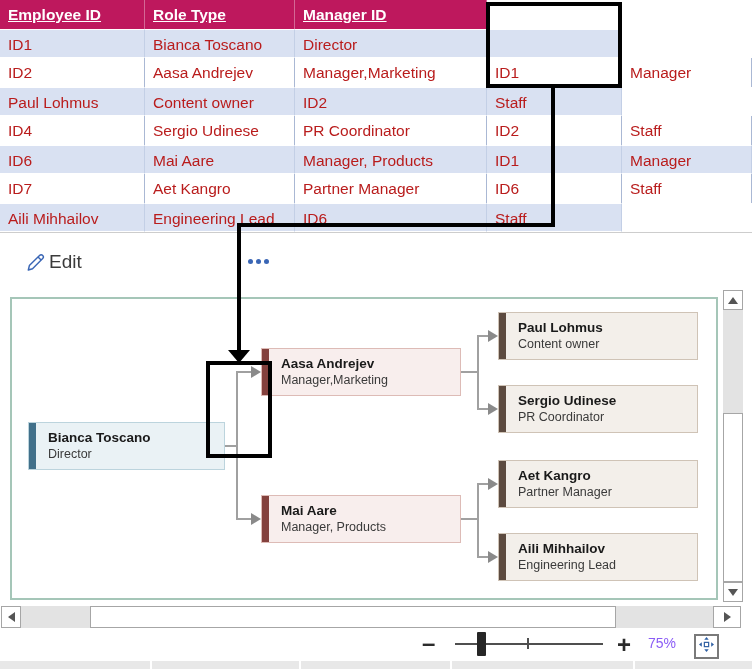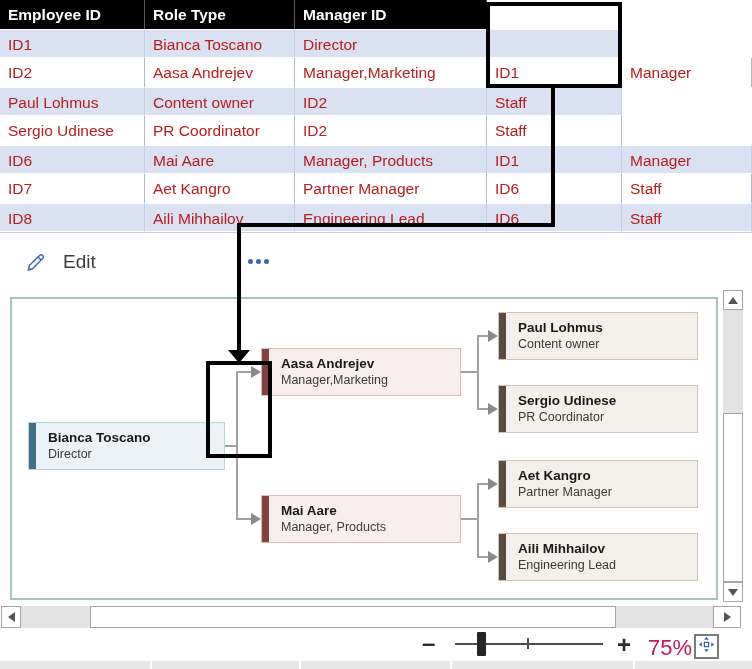--- a/index.html
+++ b/index.html
@@ -4,31 +4,31 @@
 <style>
   html,body{margin:0;padding:0;background:#fff;}
   #app{position:relative;width:752px;height:669px;overflow:hidden;
        font-family:"Liberation Sans",sans-serif;background:#fff;}
 
   
   .xl-table{position:absolute;left:0;top:0;width:752px;}
   .xl-row{display:grid;grid-template-columns:145px 150px 192px 135px 130px;height:29px;}
   .xl-cell{box-sizing:border-box;padding:0 0 0 8px;font-size:15.5px;line-height:29px;
            color:#b91c1c;white-space:nowrap;overflow:hidden;border-right:1px solid #aab8d4;}
-  .xl-head .xl-cell{background:#000000;color:#fff;font-weight:bold;
-                    border-right:1px solid rgba(255,255,255,.35);}
+  .xl-head .xl-cell{background:#be185d;color:#fff;font-weight:bold;
+                    border-right:1px solid rgba(255,255,255,.35);text-decoration:underline;}
   .band .xl-cell{background:#D9E1F2;border-right:1px solid #c3cfe6;
                  border-bottom:1px solid #fff;border-top:1px solid #fff;}
   .plain .xl-cell{background:#fff;}
 
   
   .pane-sep{position:absolute;left:0;top:232px;width:752px;height:1px;background:#cdcdcd;}
   .toolbar{position:absolute;left:0;top:233px;width:752px;height:58px;background:#fff;
            display:flex;align-items:center;padding-left:24px;box-sizing:border-box;}
-  .tool{display:flex;align-items:center;gap:16px;margin-right:28px;font-size:19px;
+  .tool{display:flex;align-items:center;gap:2px;margin-right:28px;font-size:19px;
         color:#3b3b3b;cursor:default;justify-content:center;}
   .tool svg{display:block;}
   .more-dots{position:absolute;left:248px;top:259px;width:5px;height:5px;border-radius:50%;
              background:#3A66B5;box-shadow:8px 0 0 #3A66B5,16px 0 0 #3A66B5;}
 
   
   .canvas{position:absolute;left:10px;top:297px;width:708px;height:303px;
           box-sizing:border-box;border:2px solid #A5C6B8;background:#fff;}
 
   .obox{position:absolute;box-sizing:border-box;height:48px;display:flex;align-items:center;
@@ -66,21 +66,21 @@
   .tri-lf{border-top:5px solid transparent;border-bottom:5px solid transparent;border-right:7px solid #555;}
   .tri-rt{border-top:5px solid transparent;border-bottom:5px solid transparent;border-left:7px solid #555;}
 
   
   .zoombar{position:absolute;left:0;top:630px;width:752px;height:30px;background:#fff;}
   .zb-minus{position:absolute;left:422px;top:-1px;font-size:24px;font-weight:bold;color:#2b2b2b;}
   .zb-plus{position:absolute;left:617px;top:1px;font-size:24px;font-weight:bold;color:#2b2b2b;}
   .zb-track{position:absolute;left:455px;top:13px;width:148px;height:2px;background:#4f4f4f;}
   .zb-tick{position:absolute;left:527px;top:8px;width:2px;height:11px;background:#4f4f4f;}
   .zb-thumb{position:absolute;left:477px;top:2px;width:9px;height:24px;background:#262626;border-radius:1px;}
-  .zb-level{position:absolute;left:648px;top:5px;font-size:22px;color:#be185d;}
+  .zb-level{position:absolute;left:648px;top:5px;font-size:14px;color:#8b5cf6;}
   .zb-fit{position:absolute;left:694px;top:4px;width:25px;height:25px;box-sizing:border-box;
           border:2px solid #7a7a7a;background:#fff;display:flex;align-items:center;justify-content:center;}
 
   .bottom-strip{position:absolute;left:0;top:661px;width:752px;height:8px;background:#e8e8e8;}
   .bs-div{position:absolute;top:0;width:2px;height:8px;background:#fff;}
 </style>
 </head>
 <body>
 
 <div id="app">
@@ -104,41 +104,41 @@
       <div class="xl-cell">ID1</div>
       <div class="xl-cell">Manager</div>
     </div>
     <div class="xl-row band">
       <div class="xl-cell">Paul Lohmus</div>
       <div class="xl-cell">Content owner</div>
       <div class="xl-cell">ID2</div>
       <div class="xl-cell">Staff</div>
     </div>
     <div class="xl-row plain">
+      <div class="xl-cell">ID4</div>
       <div class="xl-cell">Sergio Udinese</div>
       <div class="xl-cell">PR Coordinator</div>
       <div class="xl-cell">ID2</div>
       <div class="xl-cell">Staff</div>
     </div>
     <div class="xl-row band">
       <div class="xl-cell">ID6</div>
       <div class="xl-cell">Mai Aare</div>
       <div class="xl-cell">Manager, Products</div>
       <div class="xl-cell">ID1</div>
       <div class="xl-cell">Manager</div>
     </div>
     <div class="xl-row plain">
       <div class="xl-cell">ID7</div>
       <div class="xl-cell">Aet Kangro</div>
       <div class="xl-cell">Partner Manager</div>
       <div class="xl-cell">ID6</div>
       <div class="xl-cell">Staff</div>
     </div>
     <div class="xl-row band">
-      <div class="xl-cell">ID8</div>
       <div class="xl-cell">Aili Mihhailov</div>
       <div class="xl-cell">Engineering Lead</div>
       <div class="xl-cell">ID6</div>
       <div class="xl-cell">Staff</div>
     </div>
   </div>
 
   <div class="pane-sep"></div>
   <div class="toolbar">
     <div class="tool">

